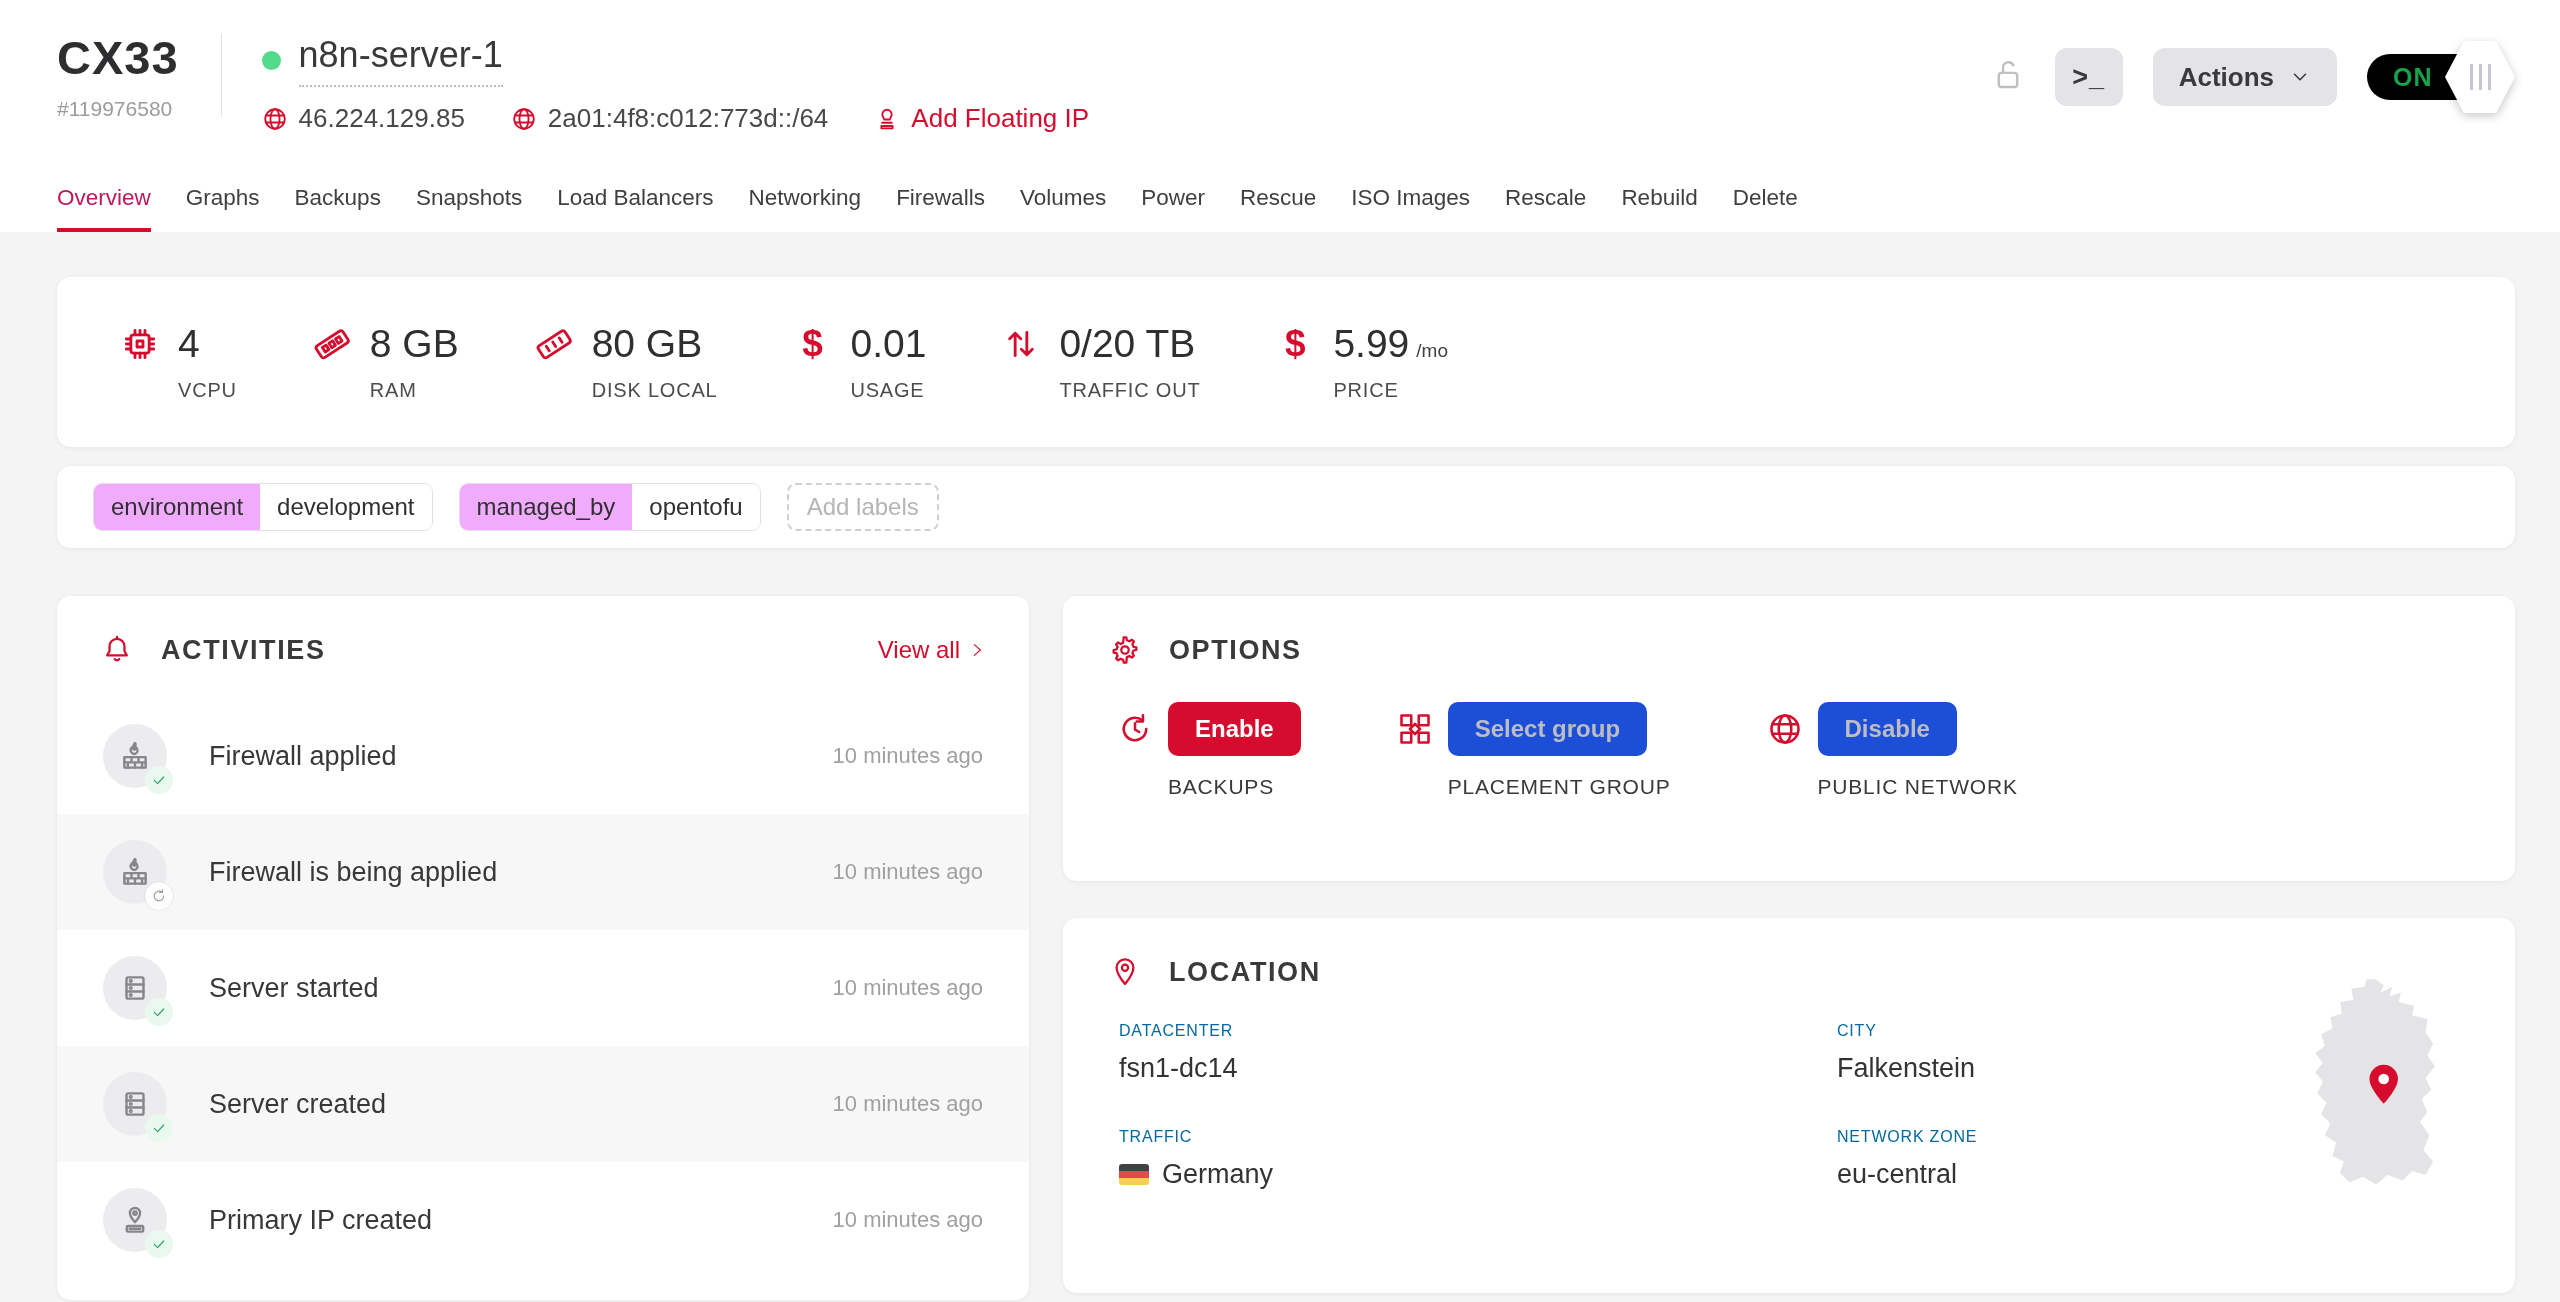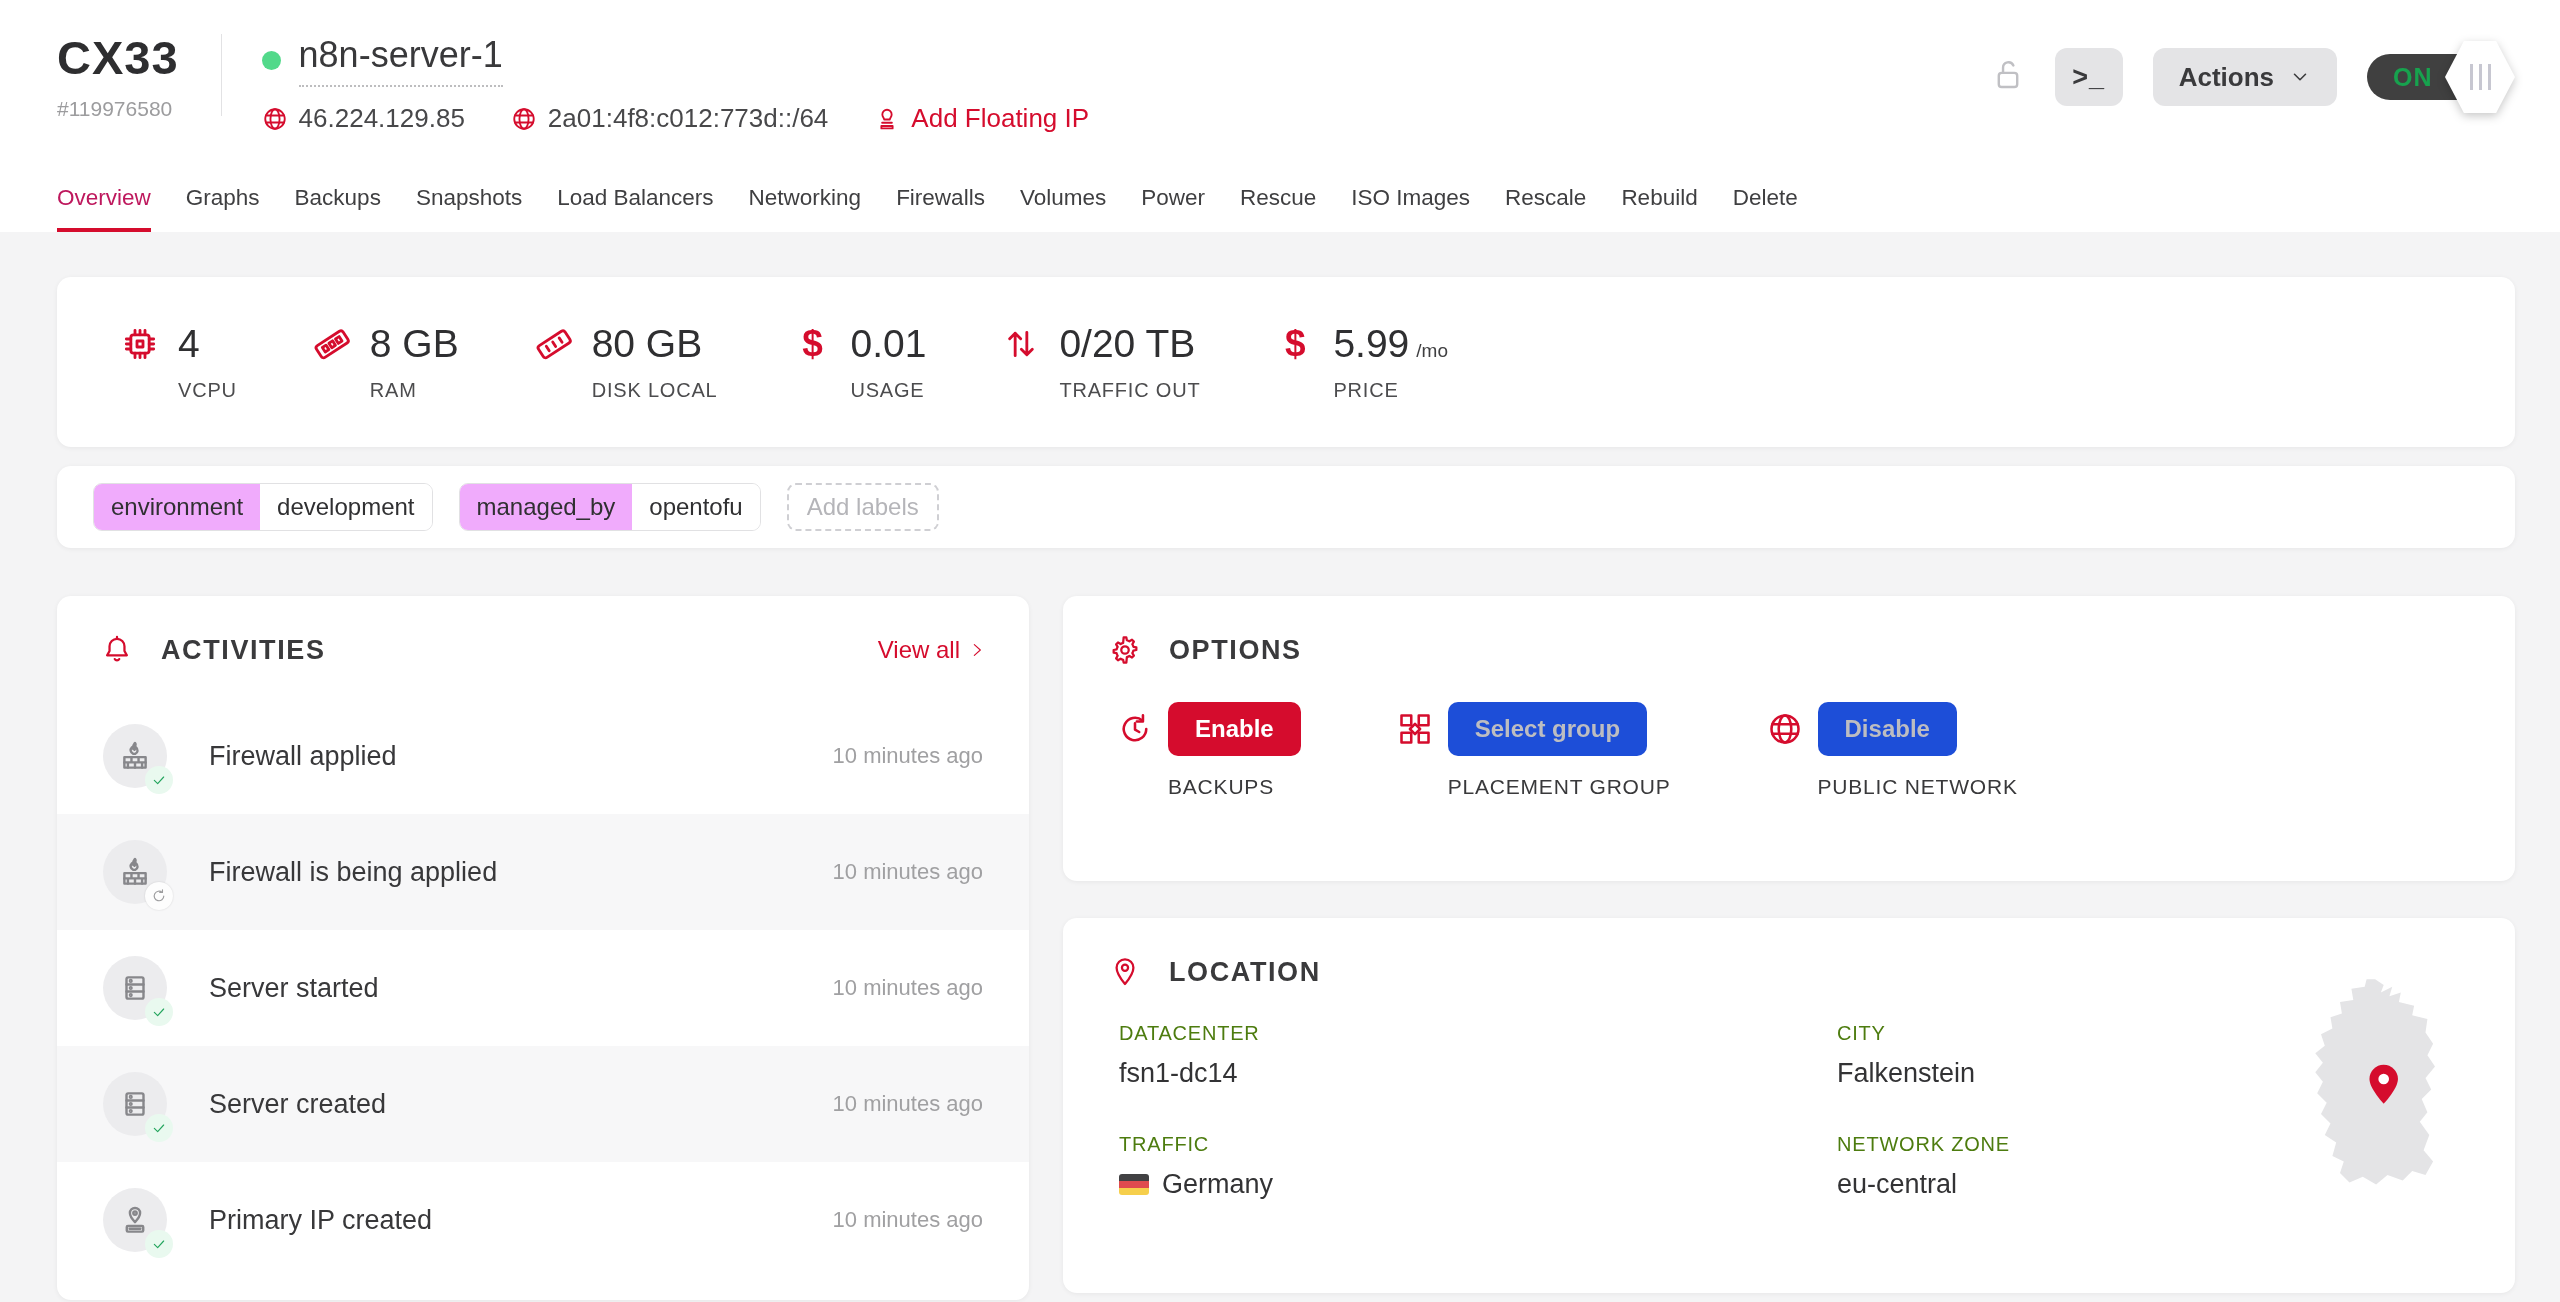--- a/index.html
+++ b/index.html
@@ -20,21 +20,21 @@
   .ip-item { display:flex; align-items:center; gap:11px; }
   .ip-item svg { width:26px; height:26px; color:#d50c2d; }
   .floating-ip { color:#d50c2d; cursor:pointer; }
   .hdr-controls { margin-left:auto; display:flex; align-items:center; gap:30px; padding-top:18px; }
   .lock { color:#c0c0c4; }
   .lock svg { width:34px; height:38px; }
   .gray-btn { background:#e4e4e6; border:none; border-radius:12px; height:58px; display:flex; align-items:center; justify-content:center; color:#3a3a3c; cursor:pointer; }
   .console-btn { width:68px; font-size:27px; font-weight:700; letter-spacing:1px; }
   .actions-btn { padding:0 26px; font-size:26px; font-weight:600; gap:15px; }
   .actions-btn svg { width:22px; height:22px; }
-  .power-toggle { position:relative; width:132px; height:46px; border-radius:23px; background:#404040; display:flex; align-items:center; padding-left:26px; margin-right:16px; cursor:pointer; }
+  .power-toggle { position:relative; width:132px; height:46px; border-radius:23px; background:#000000; display:flex; align-items:center; padding-left:26px; margin-right:16px; cursor:pointer; }
   .on-label { color:#17a24e; font-weight:700; font-size:25px; letter-spacing:1px; }
   .toggle-handle { position:absolute; right:-16px; top:-13px; width:70px; height:72px; filter:drop-shadow(0 3px 5px rgba(0,0,0,.22)); }
   .toggle-hex { width:100%; height:100%; background:#fff; clip-path:polygon(27% 0,73% 0,100% 50%,73% 100%,27% 100%,0 50%); display:flex; align-items:center; justify-content:center; gap:6px; }
   .toggle-hex i { width:3px; height:26px; background:#c7c7d1; }
 
   .tabs { position:absolute; left:57px; bottom:0; display:flex; gap:35px; }
   .tab { font-size:22.5px; color:#3f3f41; padding-bottom:17px; cursor:pointer; border-bottom:4px solid transparent; }
   .tab.active { color:#be185d; border-bottom-color:#d50c2d;text-align:center; }
 
   
@@ -86,21 +86,21 @@
   .option-icon { color:#d50c2d; padding-top:9px; }
   .option-icon svg { width:36px; height:36px; }
   .option-col { display:flex; flex-direction:column; align-items:flex-start; }
   .opt-btn { border:none; border-radius:10px; font-size:24px; font-weight:600; padding:13px 27px; cursor:pointer; font-family:inherit; }
   .opt-btn.primary { background:#d50c2d; color:#fff; }
   .opt-btn.disabled { background:#1d4ed8; color:#bdbdc1; cursor:default; }
   .option-label { margin-top:19px; font-size:21px; color:#39393b; letter-spacing:.8px; white-space:nowrap; }
 
   .location-card { height:375px; padding:38px 46px; position:relative; }
   .loc-grid { display:grid; grid-template-columns:718px auto; row-gap:44px; margin-top:34px; margin-left:10px; }
-  .field-label { font-size:20px; color:#4d7c0f; letter-spacing:.8px; }
+  .field-label { font-size:16px; color:#0369a1; letter-spacing:.8px; }
   .field-value { font-size:27px; color:#333335; margin-top:13px; display:flex; align-items:center; gap:13px; }
   .flag-de { width:30px; height:21px; border-radius:3px; flex:none;
     background:linear-gradient(to bottom,#414143 0 33%,#df4b4f 33% 66%,#f6cf4c 66% 100%); }
   .map-wrap { position:absolute; right:42px; top:48px; width:190px; height:262px; }
   .map-wrap svg { width:100%; height:100%; }
 
   .icon-stroke { fill:none; stroke:currentColor; stroke-width:1.7; stroke-linecap:round; stroke-linejoin:round; }
 </style>
 </head>
 <body>

